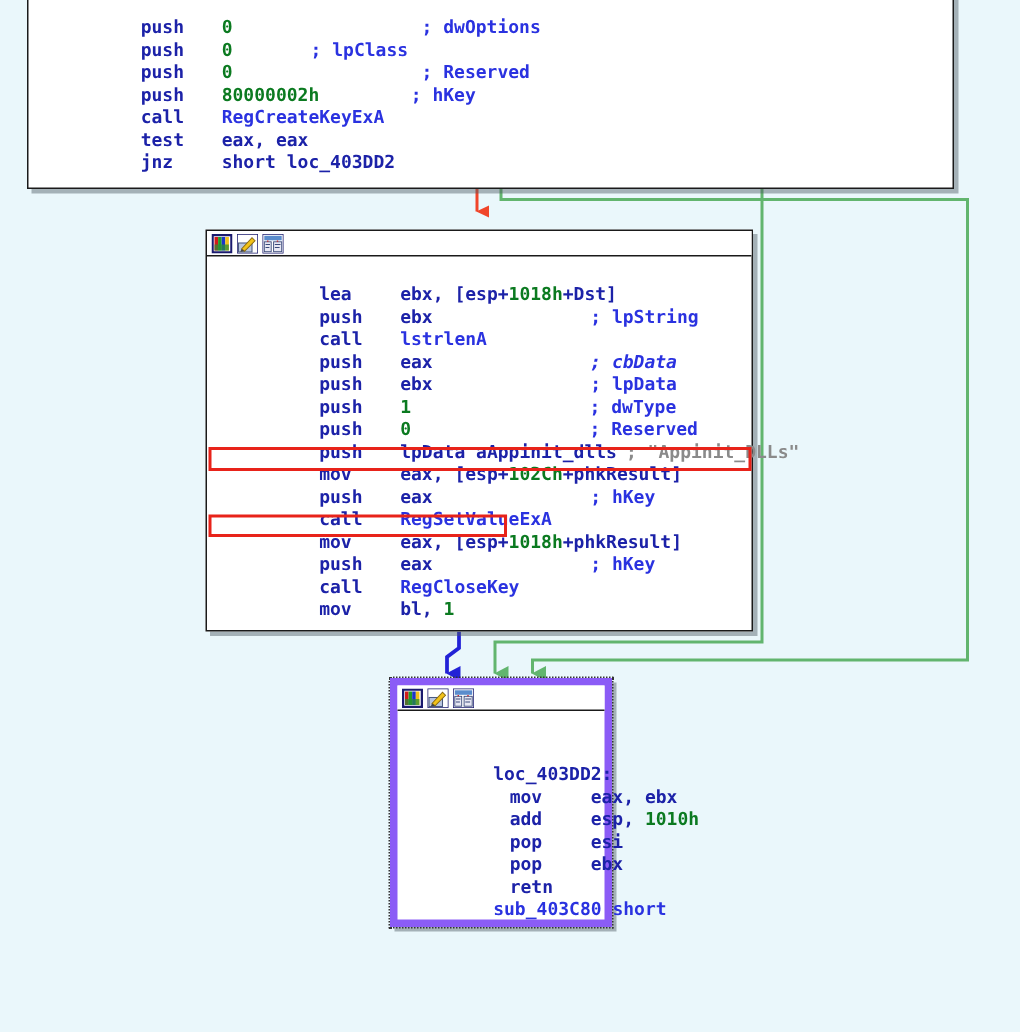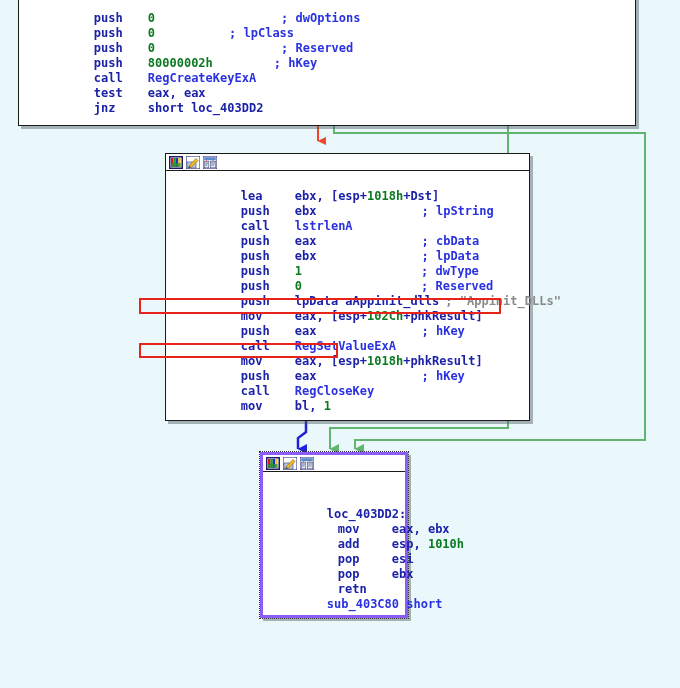--- a/index.html
+++ b/index.html
@@ -35,21 +35,21 @@
   
   .block {
     position: absolute;
     z-index: 3;
     background: #ffffff;
     border: 1px solid #1a1a1a;
     box-shadow: 3px 3px 0 rgba(80,90,100,.45);
     box-sizing: border-box;
   }
   .block.focused {
-    border: 3px solid #8b5cf6;
+    border: 5px solid #8b5cf6;
     outline: 1px dotted #333;
     outline-offset: 0px;
   }
 
   
   .block-titlebar {
     height: 17px;
     border-bottom: 1px solid #1a1a1a;
     background: #ffffff;
     display: flex;
@@ -151,21 +151,21 @@
 
 
   <div class="block" style="left:18px; top:-8px; width:618px; height:134px;">
     <div class="code">
 
       <div class="line">
         <span class="mn c-mn">push</span><span class="num">0</span><span class="cmt" style="margin-left:126px;">; dwOptions</span>
       </div>
 
       <div class="line">
-        <span class="mn c-mn">push</span><span class="num">0</span><span class="cmt" style="margin-left:74px;">; lpClass</span>
+        <span class="mn c-mn">push</span><span class="num">0</span><span class="cmt" style="margin-left:52px;">; lpClass</span>
       </div>
 
       <div class="line">
         <span class="mn c-mn">push</span><span class="num">0</span><span class="cmt" style="margin-left:126px;">; Reserved</span>
       </div>
 
 
       <div class="line">
         <span class="mn c-mn">push</span><span class="num">80000002h</span><span class="cmt" style="margin-left:61px;">; hKey</span>
       </div>
@@ -178,21 +178,21 @@
         <span class="mn c-mn">test</span><span class="op">eax, eax</span>
       </div>
 
       <div class="line">
         <span class="mn c-mn">jnz</span><span class="op">short loc_403DD2</span>
       </div>
 
     </div>
   </div>
 
-  <div class="block" style="left:137px; top:153px; width:365px; height:268px;margin-left:28px;">
+  <div class="block" style="left:137px; top:153px; width:365px; height:268px;">
 
     <div class="block-titlebar">
       <svg class="tb-icon" viewBox="0 0 14 13">
         <rect x="0" y="0" width="14" height="13" fill="#1a1a6e"></rect>
         <rect x="1.5" y="1.5" width="11" height="10" fill="#ffffff"></rect>
         <rect x="2" y="2" width="2.4" height="9" fill="#d11b1b"></rect>
         <rect x="4.4" y="2" width="2.4" height="9" fill="#1f9e27"></rect>
         <rect x="6.8" y="2" width="2.4" height="9" fill="#1b35c9"></rect>
         <rect x="9.2" y="2" width="2.4" height="9" fill="#f2c21a"></rect>
         <rect x="2" y="7" width="9.6" height="4" fill="#2b8f35" opacity=".75"></rect>
@@ -222,21 +222,21 @@
       <div class="line">
         <span class="mn c-mn">push</span><span class="op">ebx</span><span class="cmt" style="margin-left:105px;">; lpString</span>
       </div>
 
       <div class="line">
         <span class="mn c-mn">call</span><span class="fn">lstrlenA</span>
       </div>
 
 
       <div class="line">
-        <span class="mn c-mn">push</span><span class="op">eax</span><span class="cmt" style="margin-left:105px;">; cbData</span>
+        <span class="mn c-mn">push</span><span class="op">eax</span><span class="cmt" style="margin-left:105px;font-style:italic;">; cbData</span>
       </div>
 
       <div class="line">
         <span class="mn c-mn">push</span><span class="op">ebx</span><span class="cmt" style="margin-left:105px;">; lpData</span>
       </div>
 
       <div class="line">
         <span class="mn c-mn">push</span><span class="num">1</span><span class="cmt" style="margin-left:119px;">; dwType</span>
       </div>
 

